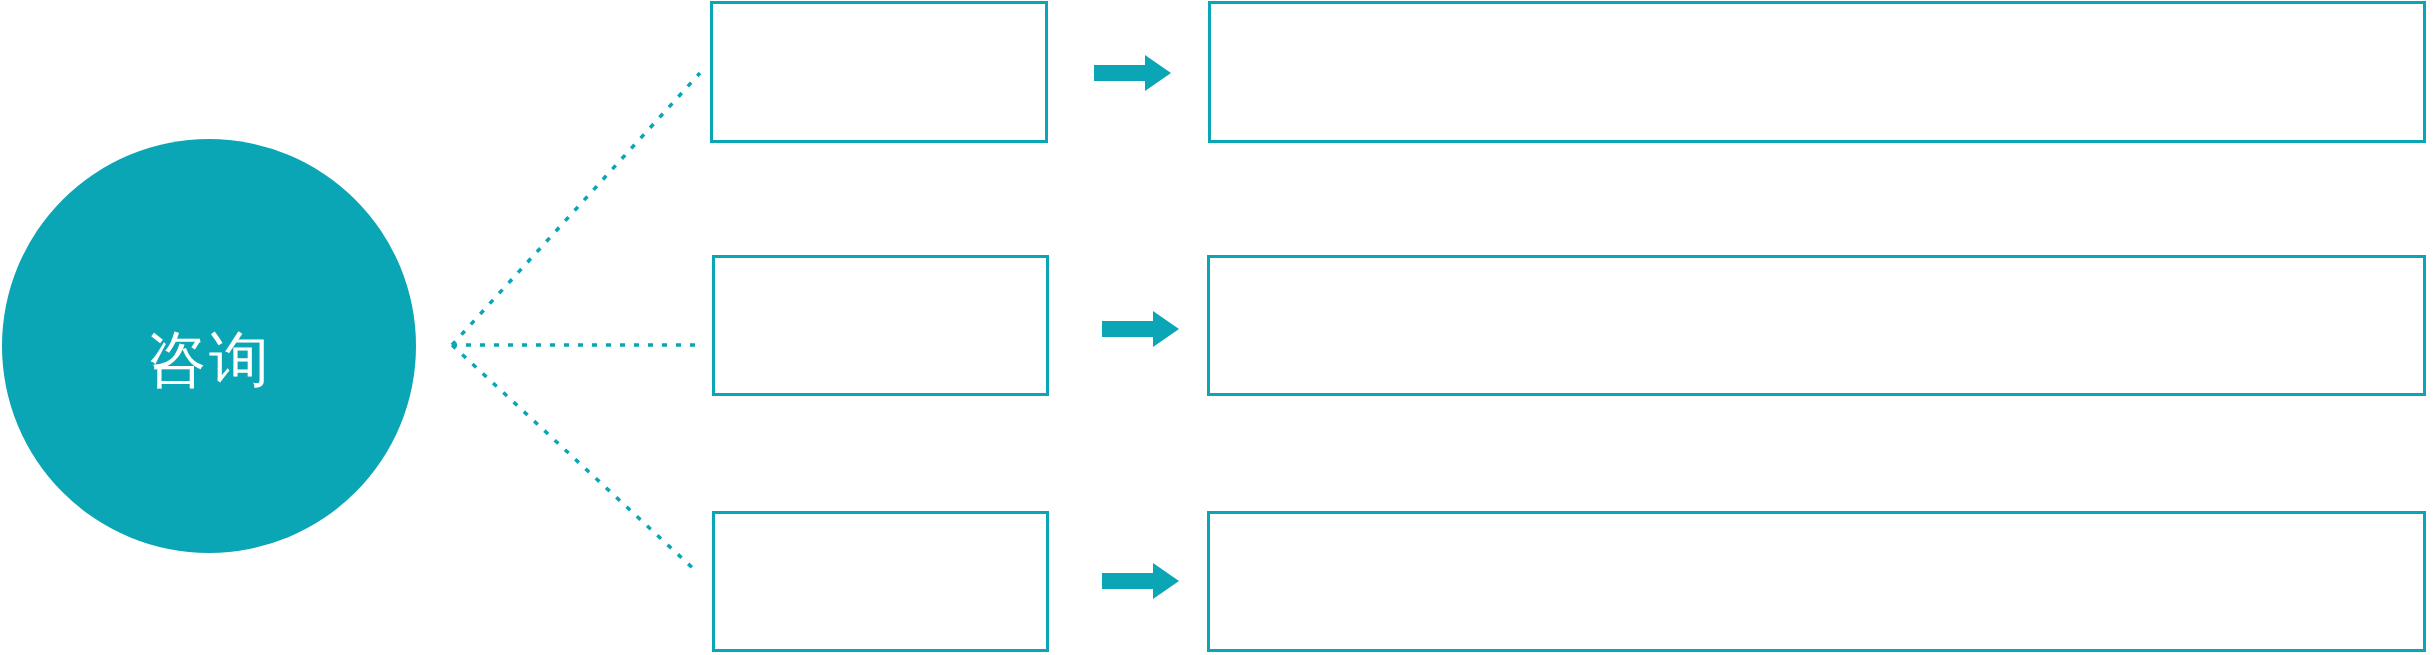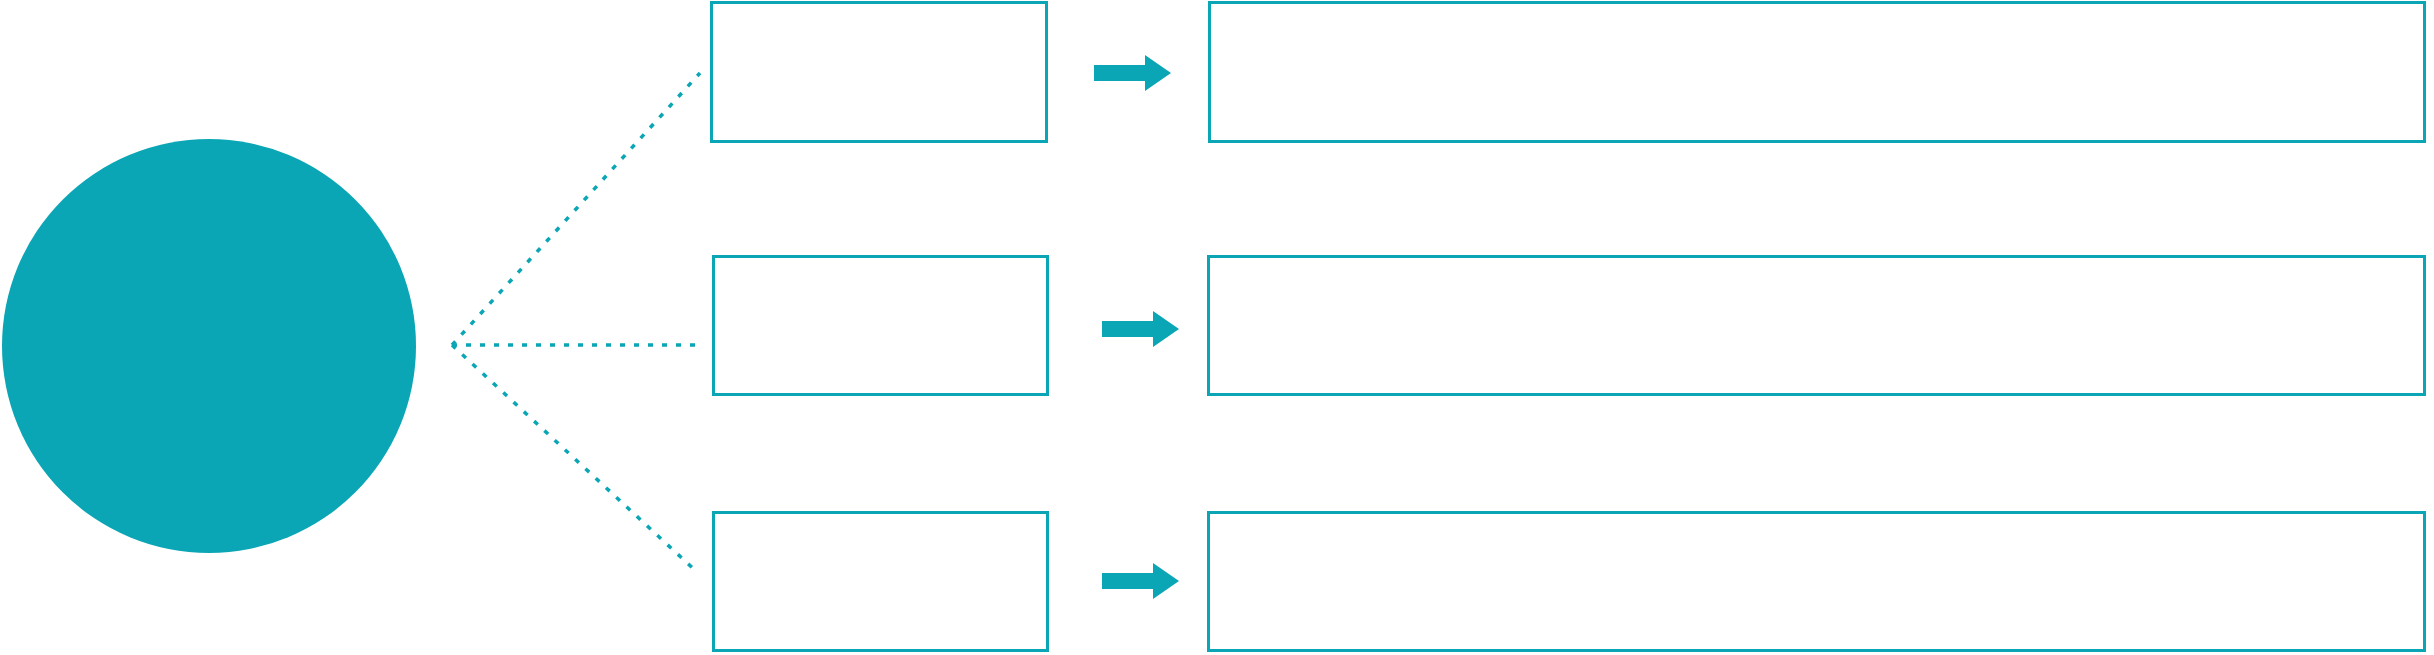--- a/index.html
+++ b/index.html
@@ -80,20 +80,21 @@
 
 <div class="canvas">
 
   <svg class="connector-layer" viewBox="0 0 2434 655" xmlns="http://www.w3.org/2000/svg">
     <line x1="452" y1="345" x2="700" y2="73"></line>
     <line x1="452" y1="345" x2="702" y2="345"></line>
     <line x1="452" y1="345" x2="698" y2="573"></line>
   </svg>
 
   <div class="topic-circle">
+    <span>咨询</span>
   </div>
 
   <div class="box small-box-1"></div>
   <svg class="arrow arrow-1" viewBox="0 0 77 36" xmlns="http://www.w3.org/2000/svg">
     <polygon points="0,10 51,10 51,0 77,18 51,36 51,26 0,26"></polygon>
   </svg>
   <div class="box large-box-1"></div>
 
   <div class="box small-box-2"></div>
   <svg class="arrow arrow-2" viewBox="0 0 77 36" xmlns="http://www.w3.org/2000/svg">

